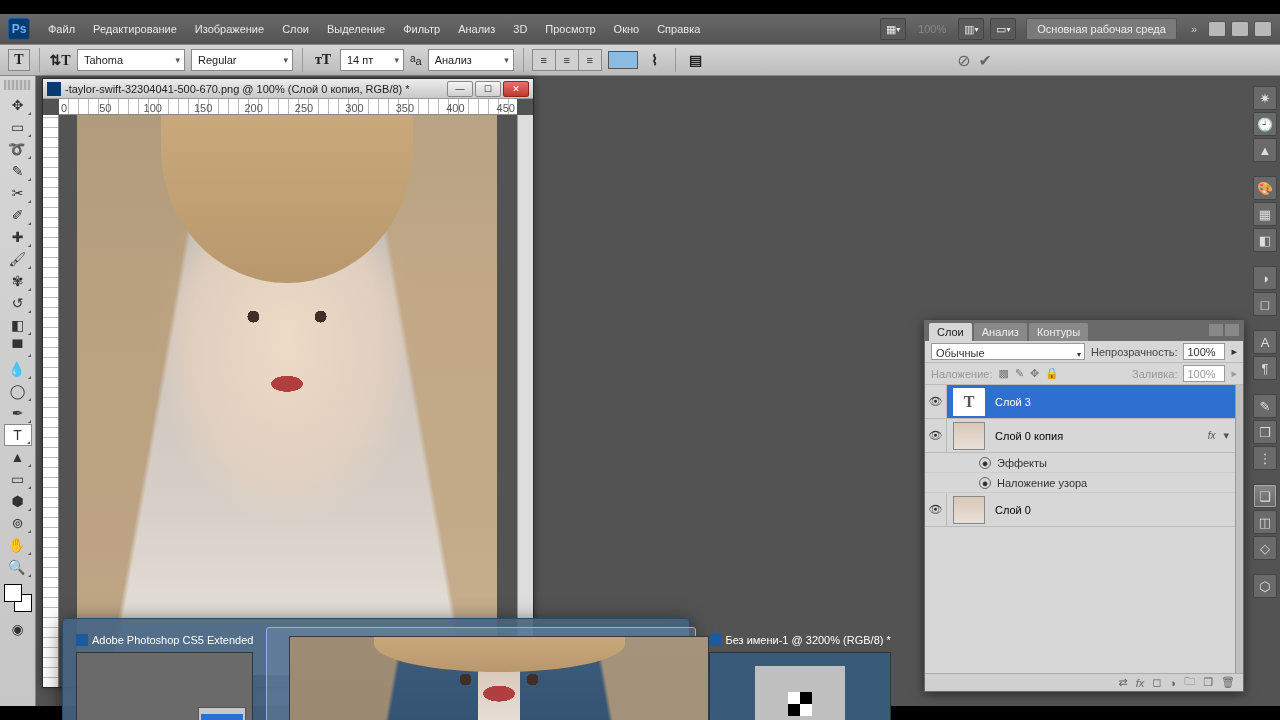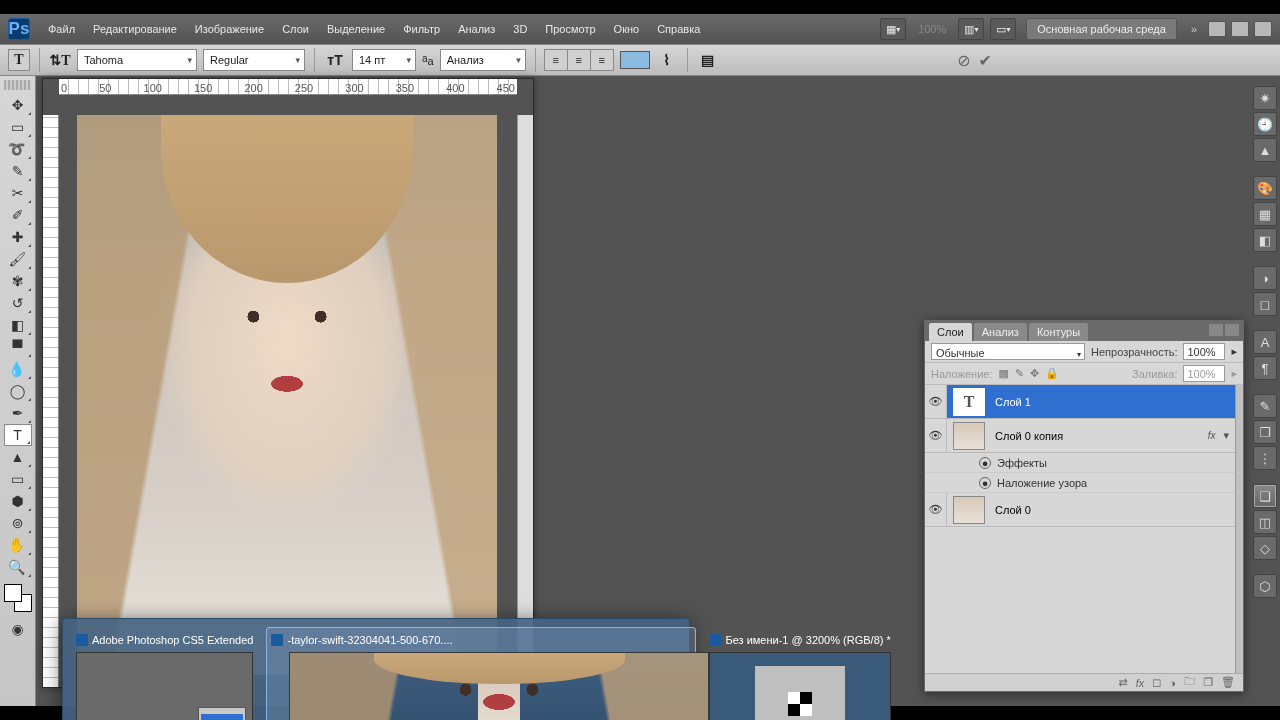--- a/index.html
+++ b/index.html
@@ -1,19 +1,19 @@
 <!DOCTYPE html>
 <html><head>
 <meta charset="utf-8">
 <style>
 * { margin:0; padding:0; box-sizing:border-box; font-family:Tahoma,Arial,sans-serif; font-size:11px; user-select:none; }
 body { background:#000; width:1280px; height:720px; overflow:hidden; position:relative; }
 .app { position:absolute; top:14px; left:0; width:1280px; height:692px; background:#535353; }
 .menubar { height:30px; background:linear-gradient(#6a6a6a,#535353); display:flex; align-items:center; padding:0 8px; color:#e8e8e8; gap:2px; }
-.ps-logo { width:22px; height:22px; background:#083b6f; border:1px solid #1a5a9e; border-radius:3px; color:#6ab0f3; font-weight:bold; font-size:17px; display:flex; align-items:center; justify-content:center; margin-right:8px; }
+.ps-logo { width:22px; height:22px; background:#083b6f; border:1px solid #1a5a9e; border-radius:3px; color:#6ab0f3; font-weight:bold; font-size:12px; display:flex; align-items:center; justify-content:center; margin-right:8px; }
 .menu-item { padding:4px 8px; cursor:default; color:#e8e8e8;text-align:center; }
 .menu-spacer { flex:1; }
 .menu-iconbtn { width:26px; height:22px; background:#5a5a5a; border:1px solid #444; border-radius:2px; margin:0 2px; display:inline-flex; align-items:center; justify-content:center; }
 .menu-dim { color:#888; padding:0 8px; }
 .workspace-btn { background:#7a7a7a; border:1px solid #555; height:22px; padding:0 10px; display:flex; align-items:center; color:#eee; border-radius:2px; margin:0 6px; }
 .winbtn { width:18px; height:16px; background:#b8b8b8; border:1px solid #555; margin-left:3px; border-radius:2px; }
 
 .optionsbar { height:32px; background:linear-gradient(#d6d6d6,#bcbcbc); border-top:1px solid #888; border-bottom:1px solid #888; display:flex; align-items:center; padding:0 8px; gap:6px; color:#222; }
 .opt-icon { width:22px; height:22px; background:#d0d0d0; border:1px solid #888; display:flex; align-items:center; justify-content:center; font-weight:bold; font-size:14px; font-family:Georgia,serif; }
 .opt-sep { width:1px; height:24px; background:#999; margin:0 3px; }
@@ -142,28 +142,28 @@
     <span style="color:#ccc;padding:0 6px">»</span>
     <div class="winbtn"></div>
     <div class="winbtn"></div>
     <div class="winbtn"></div>
   </div>
 
   <div class="optionsbar">
     <div class="opt-icon">T</div>
     <div class="opt-sep"></div>
     <div class="opt-icon no-border" style="border:none;background:none;font-family:Georgia,serif">⇅T</div>
-    <div class="opt-select" style="width:120px">
+    <div class="opt-select" style="width:108px">
         <span>Tahoma</span>
       </div>
     <div class="opt-select" style="width:102px">
         <span>Regular</span>
       </div>
     <div class="opt-sep"></div>
-    <div class="opt-icon" style="font-family:Liberation Sans, sans-serif;border:none;background:none">тТ</div>
+    <div class="opt-icon" style="font-family:Liberation Serif, serif;border:none;background:none">тТ</div>
     <div class="opt-select" style="width:64px">
         <span>14 пт</span>
       </div>
     <span style="font-size:10px">a<sub>a</sub></span>
     <div class="opt-select" style="width:86px">
         <span>Анализ</span>
       </div>
     <div class="opt-sep"></div>
     <div class="opt-btngrp">
       <div>≡</div>
@@ -206,20 +206,27 @@
       <div class="tool">✋</div>
       <div class="tool">🔍</div>
       <div class="swatches no-fly">
         <div class="sw-bg"></div>
           <div class="sw-fg"></div>
       </div>
       <div class="tool no-fly">◉</div>
     </div>
 
     <div class="doc-window">
+      <div class="doc-titlebar">
+        <div class="ico"></div>
+        <div class="title">-taylor-swift-32304041-500-670.png @ 100% (Слой 0 копия, RGB/8) *</div>
+        <div class="wbtn">—</div>
+        <div class="wbtn">☐</div>
+        <div class="wbtn close">✕</div>
+      </div>
       <div class="doc-ruler-h">
         <div class="ruler-labels">
           <span>0</span>
             <span>50</span>
           <span>100</span>
             <span>150</span>
           <span>200</span>
             <span>250</span>
           <span>300</span>
             <span>350</span>
@@ -299,21 +306,21 @@
         <div style="flex:1"></div>
         <span class="lbl dim">Заливка:</span>
         <div class="val" style="color:#999">100%</div>
         <span style="color:#999">▸</span>
       </div>
 
       <div class="layers-list">
         <div class="layer sel">
           <div class="eye">👁</div>
           <div class="thumb">T</div>
-          <div class="name">Слой 1</div>
+          <div class="name">Слой 3</div>
         </div>
         <div class="layer">
           <div class="eye">👁</div>
           <div class="thumb" style="background:linear-gradient(#d8c8b8,#e8e0d8)"></div>
           <div class="name">Слой 0 копия</div>
           <div class="fx">fx</div>
           <span style="padding-right:6px;color:#555">▾</span>
         </div>
         <div class="sublayer">
           <span class="dot">●</span>
@@ -346,24 +353,20 @@
       <div class="tb-item">
         <div class="tb-head">
             <div class="ico"></div>
             <span>Adobe Photoshop CS5 Extended</span>
           </div>
         <div class="tb-thumb ps">
           <div class="mini-panel"></div>
         </div>
       </div>
       <div class="tb-item active">
-        <div class="tb-head">
-            <div class="ico"></div>
-            <span>-taylor-swift-32304041-500-670....</span>
-          </div>
         <div class="tb-thumb img">
             <div class="mini"></div>
           </div>
       </div>
       <div class="tb-item">
         <div class="tb-head">
             <div class="ico"></div>
             <span>Без имени-1 @ 3200% (RGB/8) *</span>
           </div>
         <div class="tb-thumb pat">

